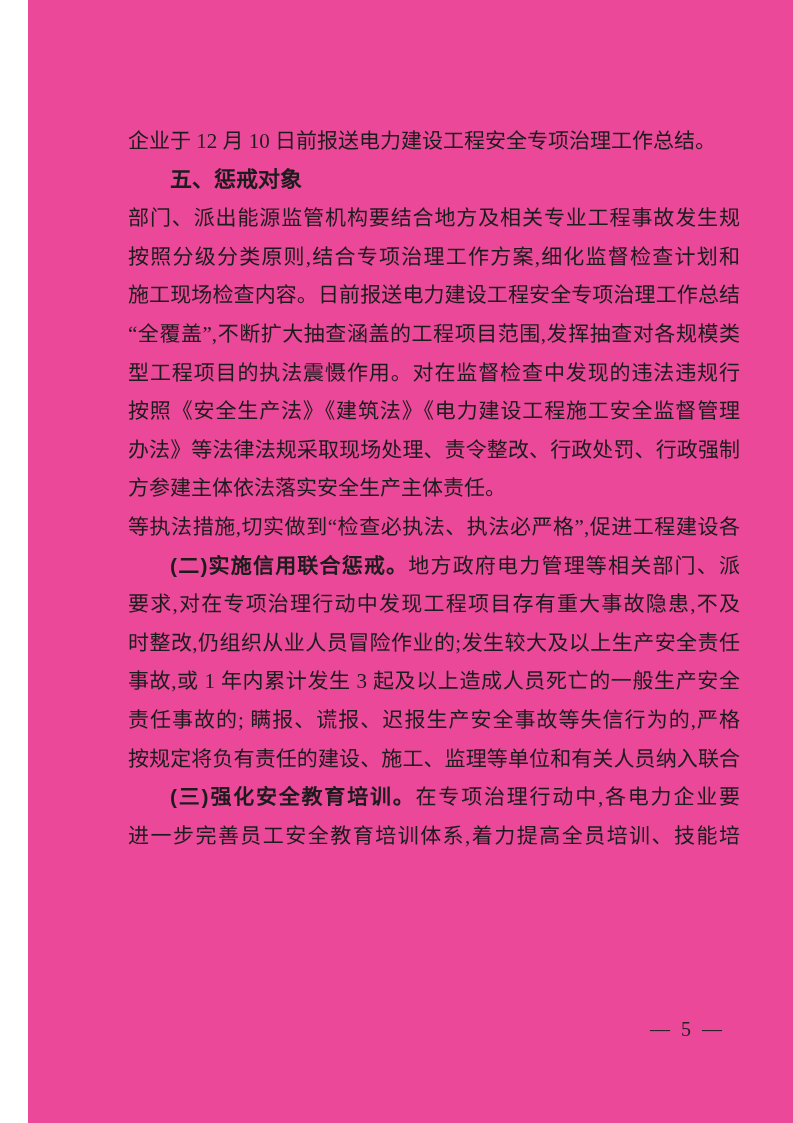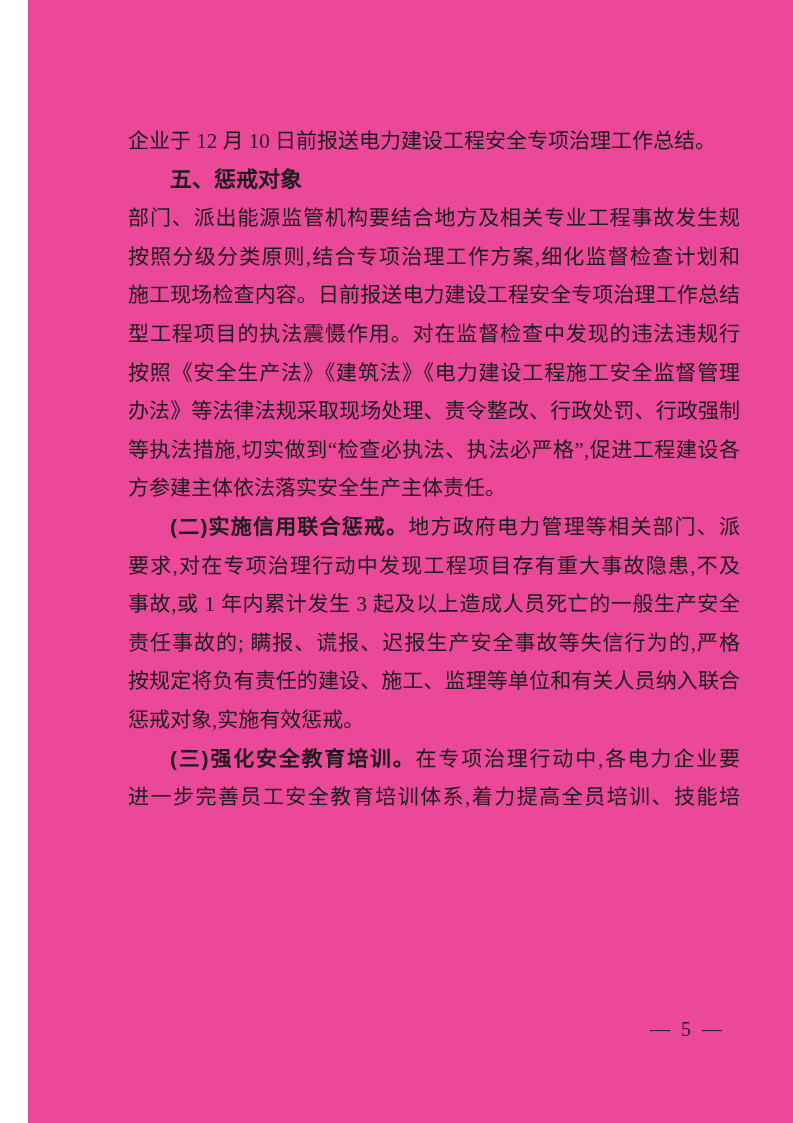--- a/index.html
+++ b/index.html
@@ -64,35 +64,36 @@
   <div class="text-block">
 
     <div class="line endpara"><span>企业于 12 月 10 日前报送电力建设工程安全专项治理工作总结。</span></div>
 
     <div class="line heading indent"><span>五、惩戒对象</span></div>
 
 
     <div class="line"><span>部门、派出能源监管机构要结合地方及相关专业工程事故发生规律,</span></div>
     <div class="line"><span>按照分级分类原则,结合专项治理工作方案,细化监督检查计划和</span></div>
     <div class="line"><span>施工现场检查内容。日前报送电力建设工程安全专项治理工作总结</span></div>
+    <div class="line"><span>“全覆盖”,不断扩大抽查涵盖的工程项目范围,发挥抽查对各规模类</span></div>
     <div class="line"><span>型工程项目的执法震慑作用。对在监督检查中发现的违法违规行为,</span></div>
     <div class="line"><span>按照《安全生产法》《建筑法》《电力建设工程施工安全监督管理</span></div>
     <div class="line"><span>办法》等法律法规采取现场处理、责令整改、行政处罚、行政强制</span></div>
+    <div class="line endpara"><span>方参建主体依法落实安全生产主体责任。</span></div>
+
     <div class="line"><span>等执法措施,切实做到“检查必执法、执法必严格”,促进工程建设各</span></div>
-
-    <div class="line endpara"><span>方参建主体依法落实安全生产主体责任。</span></div>
 
     <div class="line indent"><span class="lead">(二)实施信用联合惩戒。</span><span>地方政府电力管理等相关部门、派</span></div>
 
     <div class="line"><span>要求,对在专项治理行动中发现工程项目存有重大事故隐患,不及</span></div>
+    <div class="line"><span>时整改,仍组织从业人员冒险作业的;发生较大及以上生产安全责任</span></div>
     <div class="line"><span>事故,或 1 年内累计发生 3 起及以上造成人员死亡的一般生产安全</span></div>
     <div class="line"><span>责任事故的; 瞒报、谎报、迟报生产安全事故等失信行为的,严格</span></div>
     <div class="line"><span>按规定将负有责任的建设、施工、监理等单位和有关人员纳入联合</span></div>
 
-    <div class="line endpara"><span>惩戒对象,实施有效惩戒。</span></div>
 
     <div class="line indent"><span class="lead">(三)强化安全教育培训。</span><span>在专项治理行动中,各电力企业要</span></div>
 
     <div class="line"><span>进一步完善员工安全教育培训体系,着力提高全员培训、技能培训、</span></div>
 
   </div>
 
   <div class="page-footer">— 5 —</div>
 </div>
 

